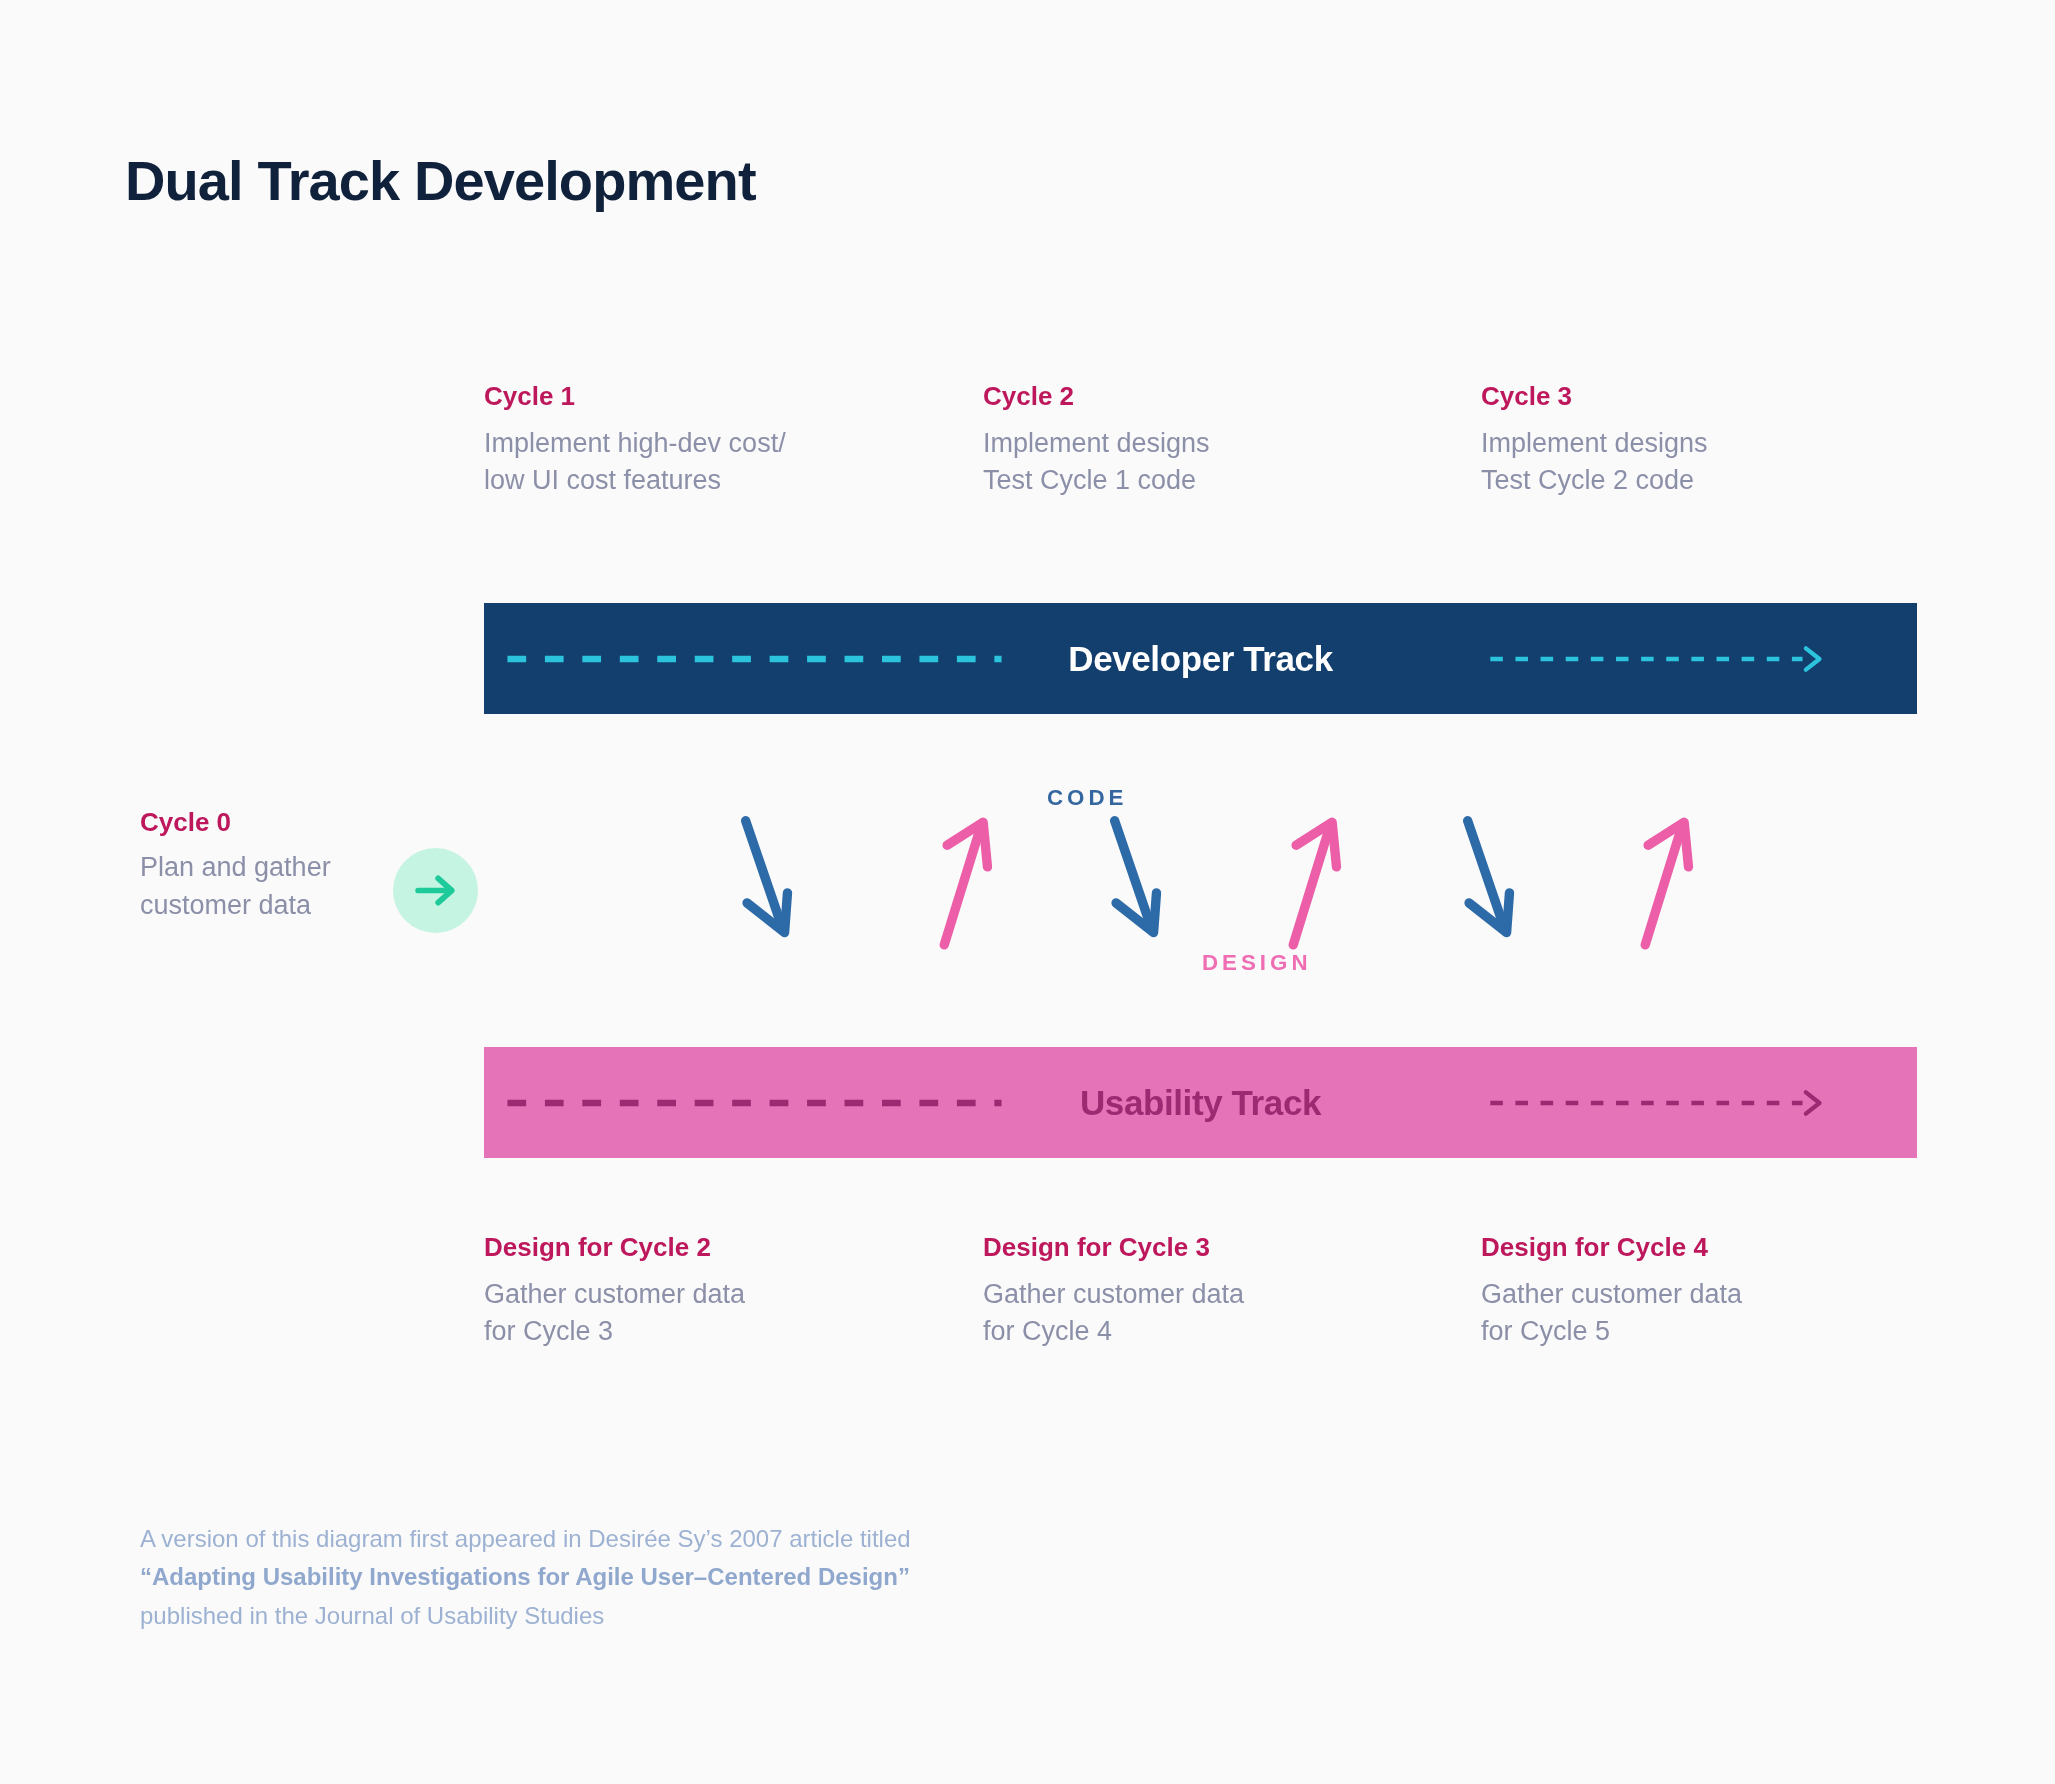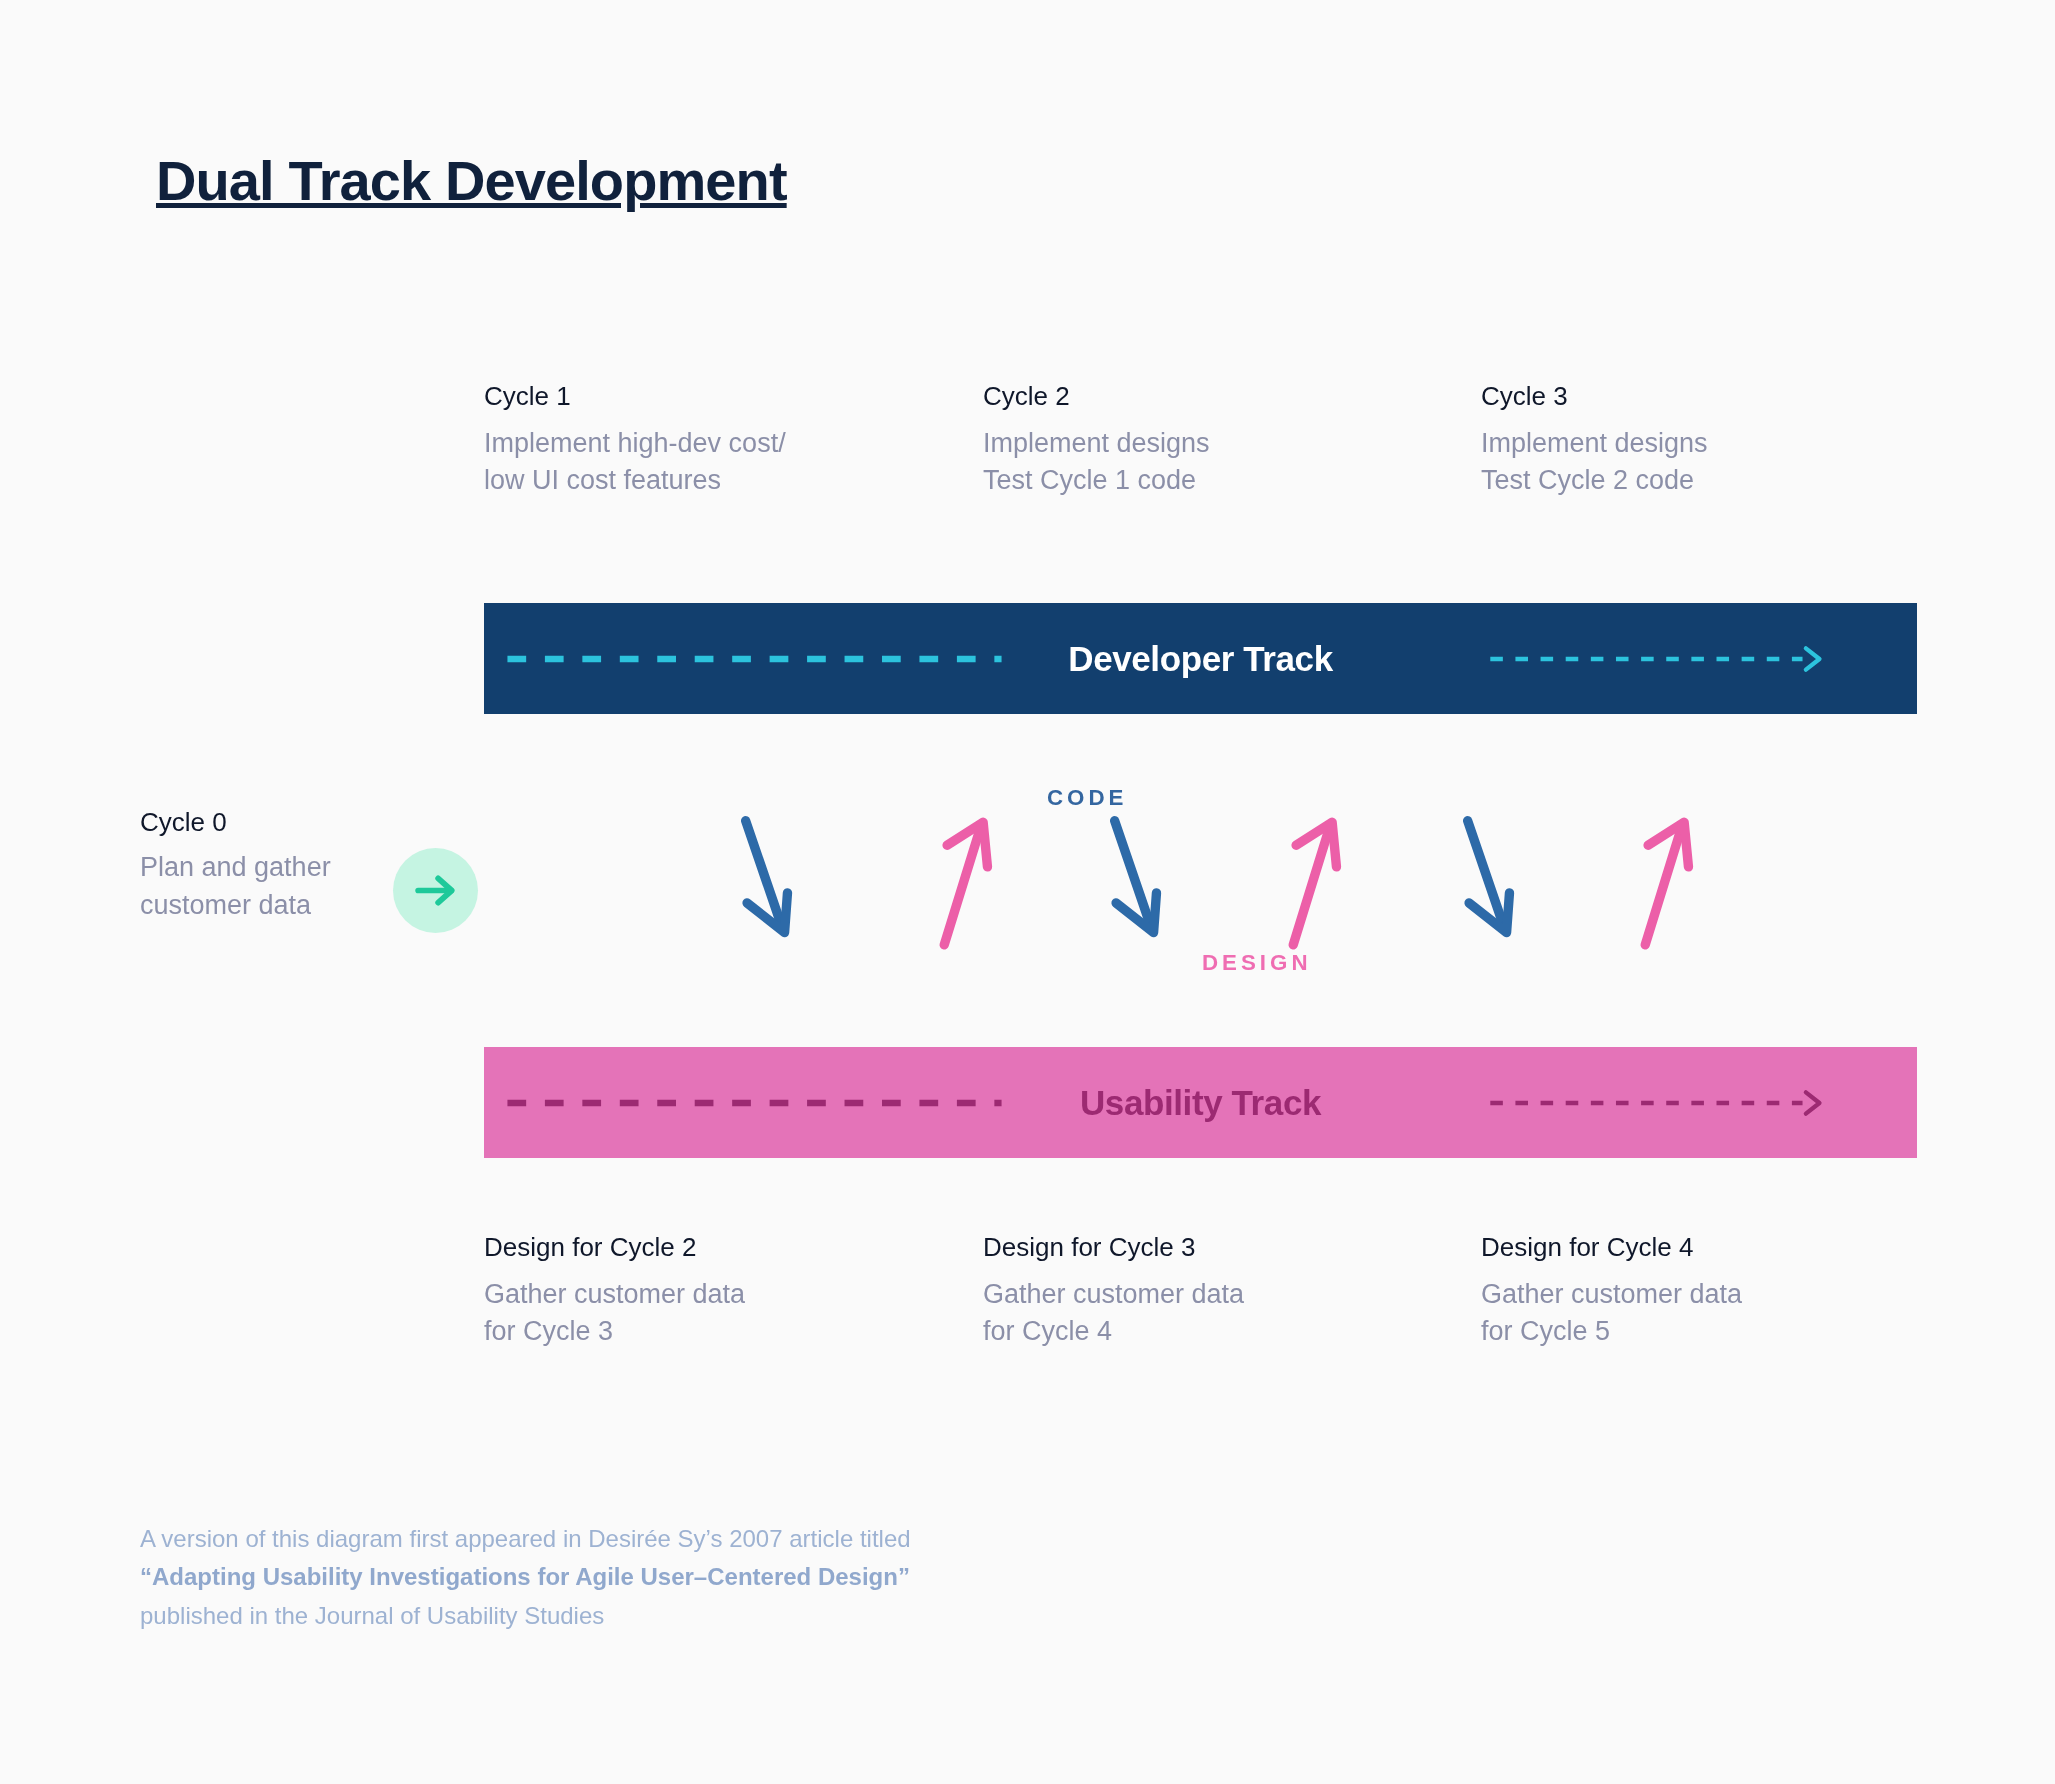--- a/index.html
+++ b/index.html
@@ -17,40 +17,39 @@
   }
 
   .canvas {
     position: absolute;
     inset: 0;
   }
 
   
   #page-title {
     position: absolute;
-    left: 156px;
+    left: 125px;
     top: 153px;
     font-size: 56px;
     font-weight: 700;
     letter-spacing: -0.9px;
     color: #10213c;
     line-height: 1;
     white-space: nowrap;
-    text-decoration: underline;
   }
 
   
   .cycle-block {
     position: absolute;
     width: 476px;
   }
   .cycle-heading {
     font-size: 26px;
-    font-weight: 400;
-    color: #0f172a;
+    font-weight: 700;
+    color: #be185d;
     line-height: 1.0;
     margin-bottom: 16px;
     white-space: nowrap;
   }
   .cycle-line {
     font-size: 27px;
     font-weight: 400;
     color: #8b8fa8;
     line-height: 1.38;
     white-space: nowrap;

